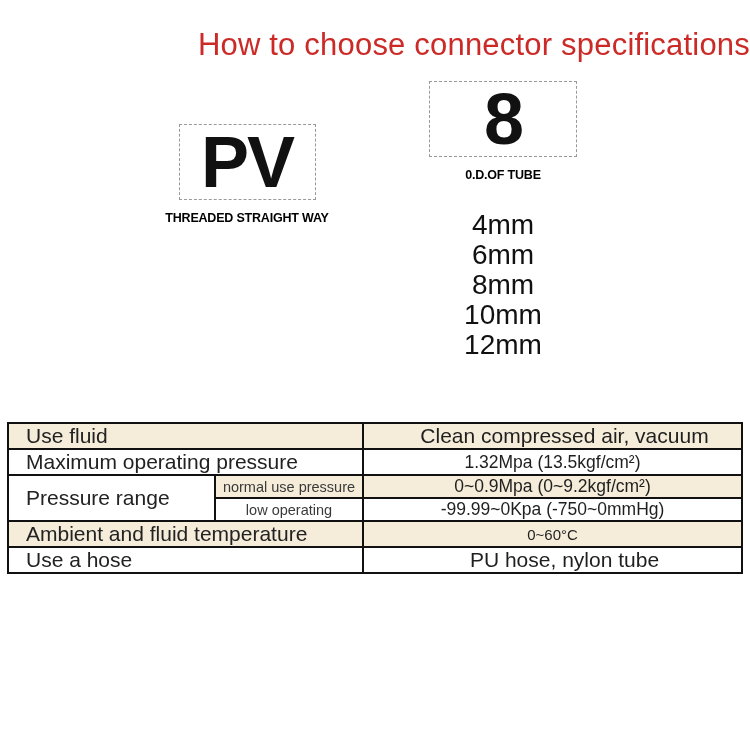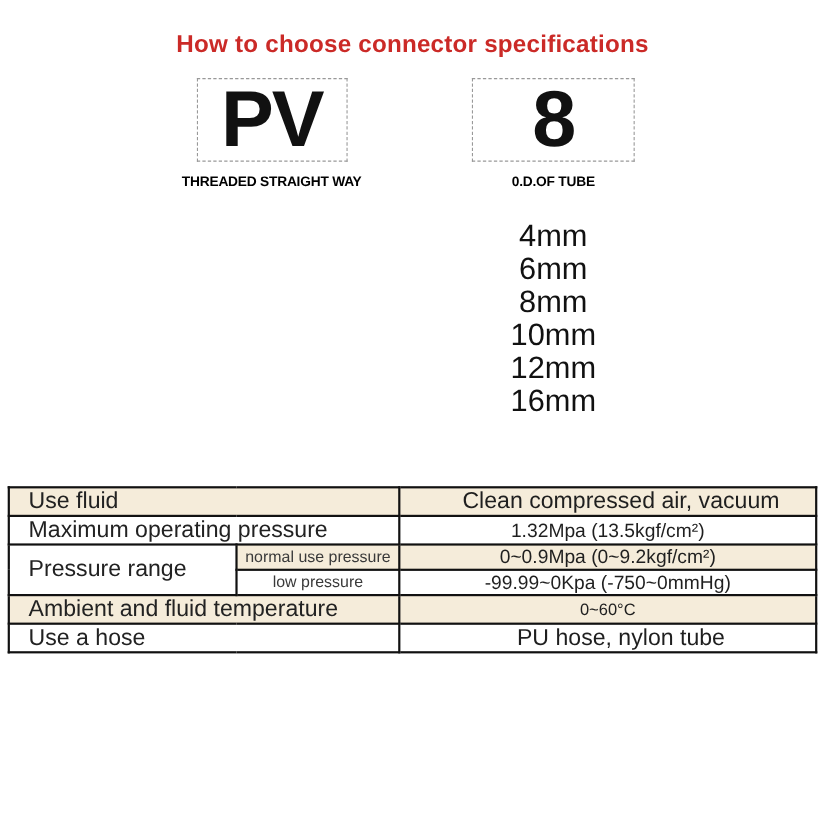--- a/index.html
+++ b/index.html
@@ -7,23 +7,23 @@
   body {
     background: #ffffff;
     font-family: "Liberation Sans", sans-serif;
     color: #1a1a1a;
     overflow: hidden;
   }
 
   
   .title {
     margin-top: 27px;
-    text-align: center;
-    font-size: 22px;
-    font-weight: 700;
+    text-align: right;
+    font-size: 31px;
+    font-weight: 400;
     color: #cb2a27;
     letter-spacing: 0.2px;
   }
   .subtitle {
     margin-top: 14px;
     text-align: center;
     font-size: 25px;
     font-weight: 400;
     color: #111;
   }
@@ -43,21 +43,21 @@
     align-items: center;
   }
   .dash-box {
     border: 1px dashed #999;
     height: 76px;
     display: flex;
     align-items: center;
     justify-content: center;
     background: #fff;
   }
-  .dash-box.left  { width: 137px; }
+  .dash-box.left  { width: 137px; margin-top: 43px; }
   .dash-box.right { width: 148px; }
   .code {
     font-size: 72px;
     line-height: 72px;
     font-weight: 700;
     letter-spacing: -2px;
     color: #111;
   }
   .caption {
     margin-top: 11px;
@@ -131,21 +131,20 @@
       <div class="dash-box right">
         <span class="code">8</span>
       </div>
       <div class="caption">0.D.OF TUBE</div>
       <ul class="sizes">
         <li>4mm</li>
         <li>6mm</li>
         <li>8mm</li>
         <li>10mm</li>
         <li>12mm</li>
-        <li>16mm</li>
       </ul>
     </div>
 
   </div>
 
   <table class="spec">
     <colgroup>
         <col class="c1">
         <col class="c2">
         <col class="c3">
@@ -158,21 +157,21 @@
       <tr>
         <td colspan="2" class="label">Maximum operating pressure</td>
         <td class="value v-md">1.32Mpa (13.5kgf/cm²)</td>
       </tr>
       <tr class="beige">
         <td rowspan="2" class="label white-bg">Pressure range</td>
         <td class="sub-label">normal use pressure</td>
         <td class="value v-md">0~0.9Mpa (0~9.2kgf/cm²)</td>
       </tr>
       <tr>
-        <td class="sub-label">low pressure</td>
+        <td class="sub-label">low operating</td>
         <td class="value v-md">-99.99~0Kpa (-750~0mmHg)</td>
       </tr>
       <tr class="beige">
         <td colspan="2" class="label">Ambient and fluid temperature</td>
         <td class="value v-sm">0~60°C</td>
       </tr>
       <tr>
         <td colspan="2" class="label">Use a hose</td>
         <td class="value v-lg">PU hose, nylon tube</td>
       </tr>

